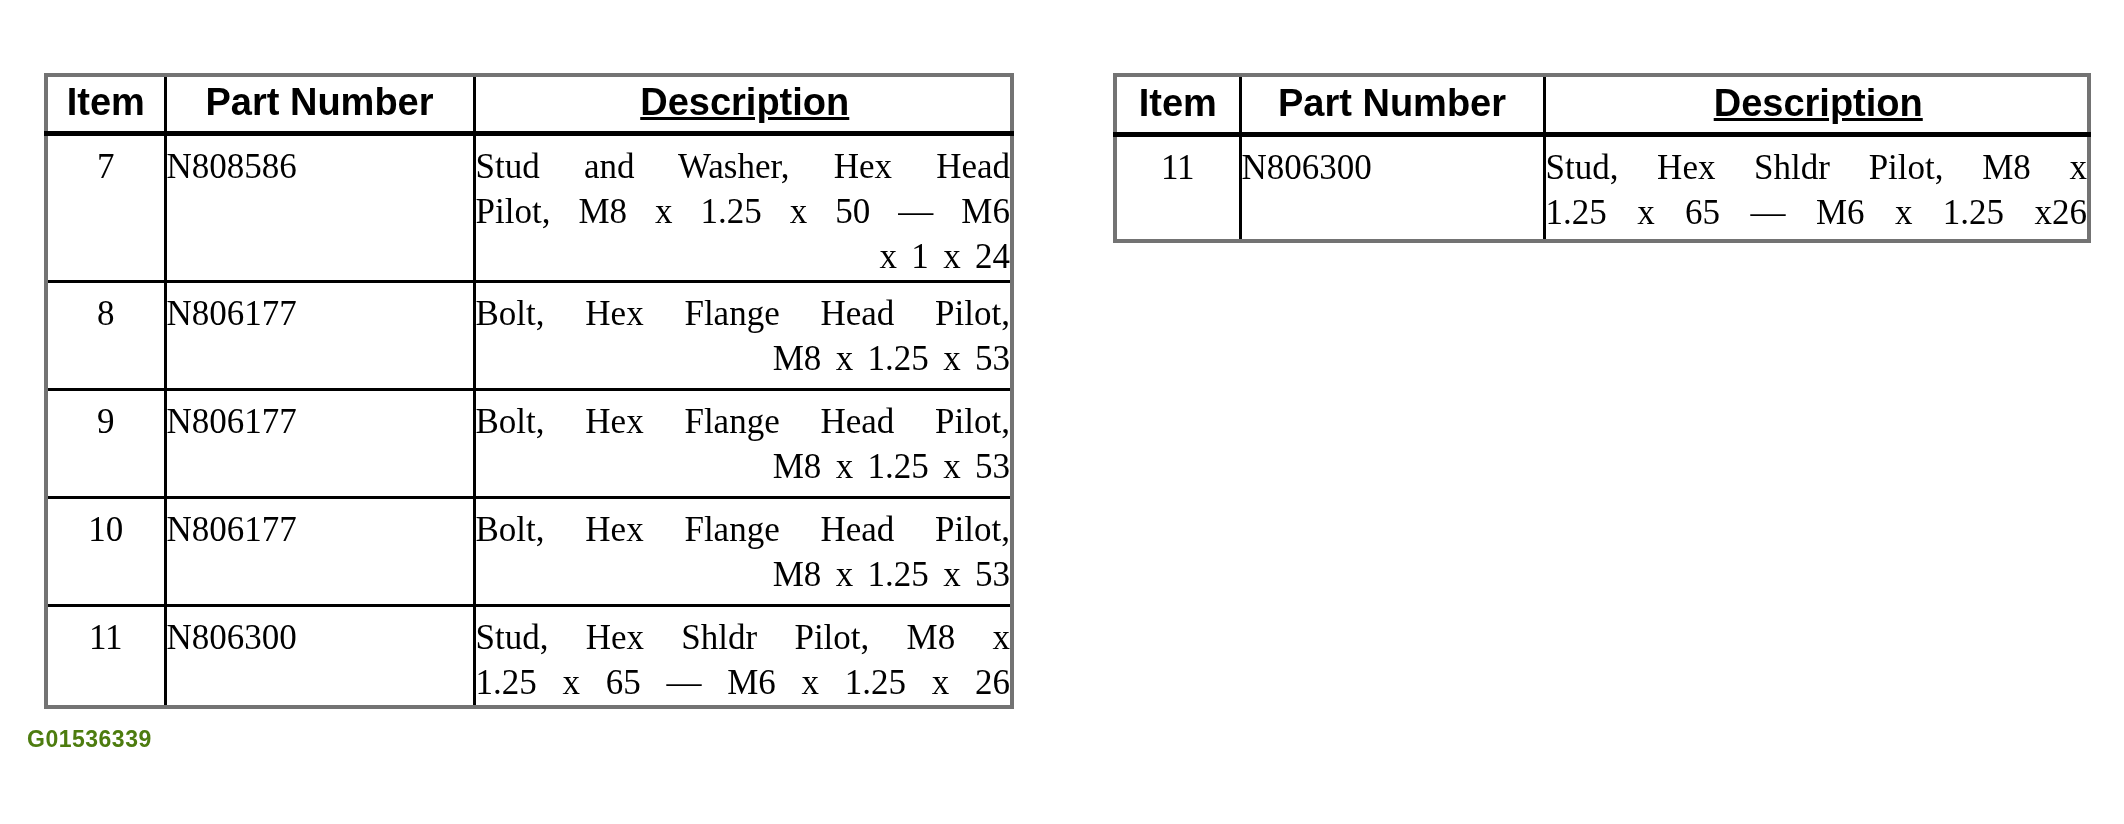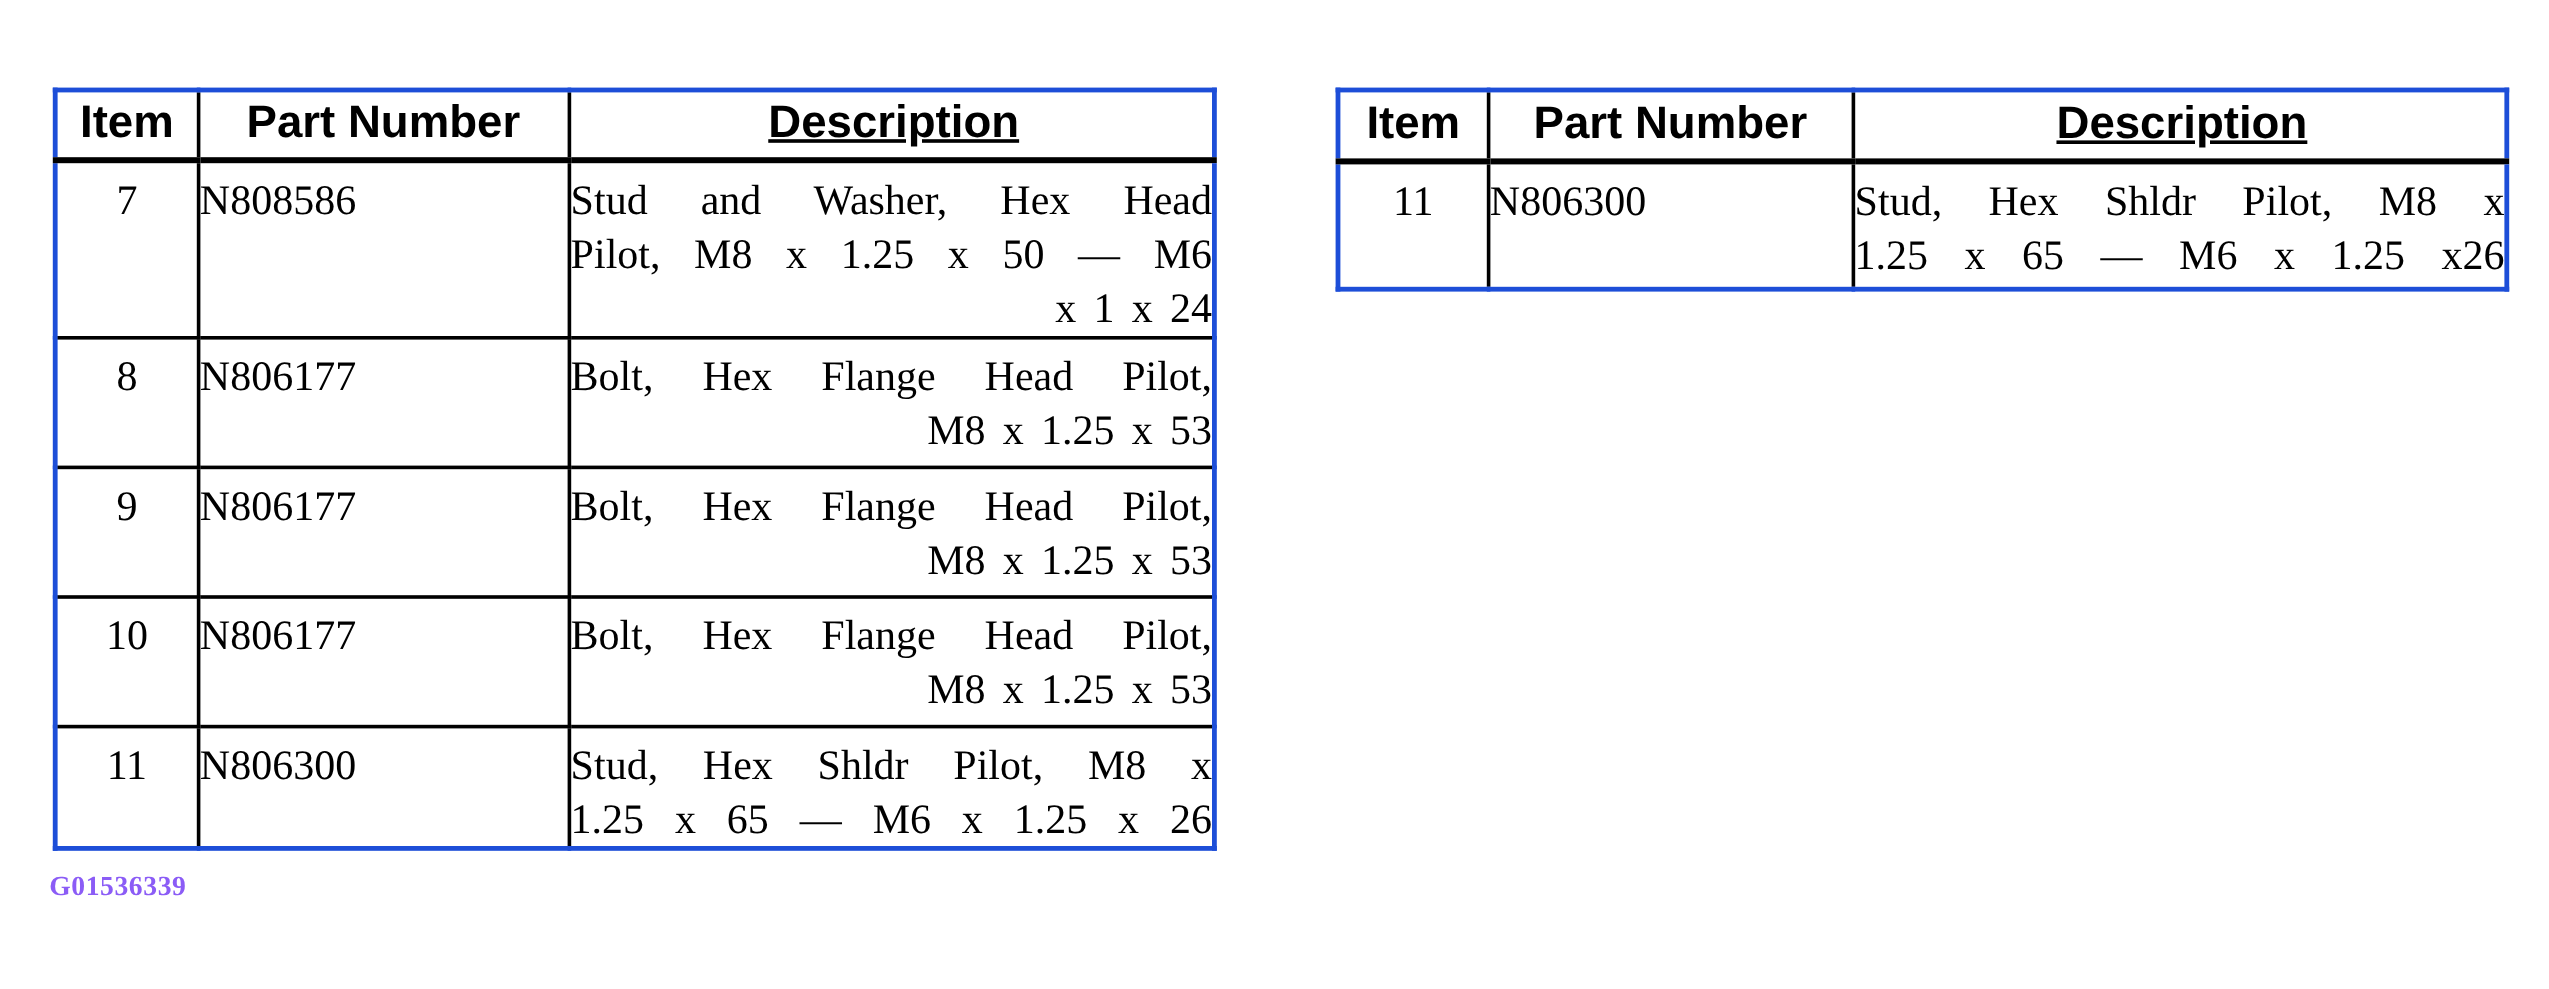--- a/index.html
+++ b/index.html
@@ -12,21 +12,21 @@
     width: 2124px;
     height: 824px;
     background: #ffffff;
     overflow: hidden;
   }
   table.parts {
     position: absolute;
     border-collapse: collapse;
     table-layout: fixed;
     background: #ffffff;
-    border: 4px solid #1d4ed8;
+    border: 4px solid #737373;
   }
   #table-left  { left: 44px;   top: 73px;  width: 966px; }
   #table-right { left: 1113px; top: 73px;  width: 974px; }
 
   table.parts th, table.parts td {
     border: 3px solid #000000;
     vertical-align: top;
     padding: 0;
     overflow: hidden;
   }
@@ -62,27 +62,27 @@
     white-space: nowrap;
   }
   .line.fill {
     white-space: normal;
     text-align: justify;
     text-align-last: justify;
   }
 
   #figure-code {
     position: absolute;
-    left: 41px;
+    left: 27px;
     top: 726px;
-    font-family: Liberation Serif, serif;
+    font-family: Liberation Sans, sans-serif;
     font-weight: 700;
     font-size: 23px;
     letter-spacing: 0.5px;
-    color: #8b5cf6;
+    color: #4d7c0f;
   }
 </style>
 </head>
 <body>
 
 <div id="page">
 
   <table class="parts" id="table-left">
     <colgroup>
         <col style="width:119px">

